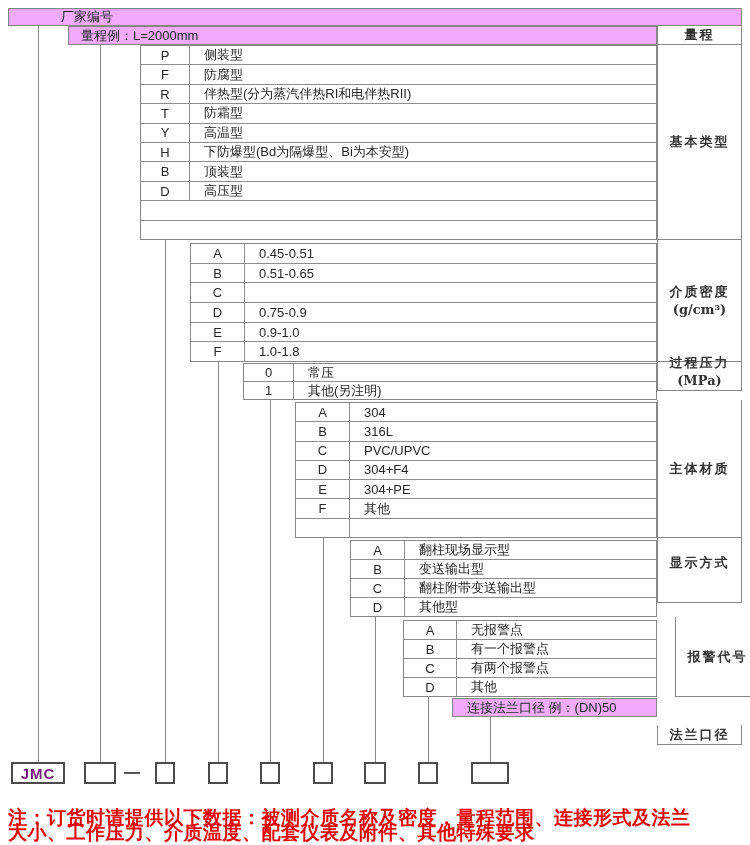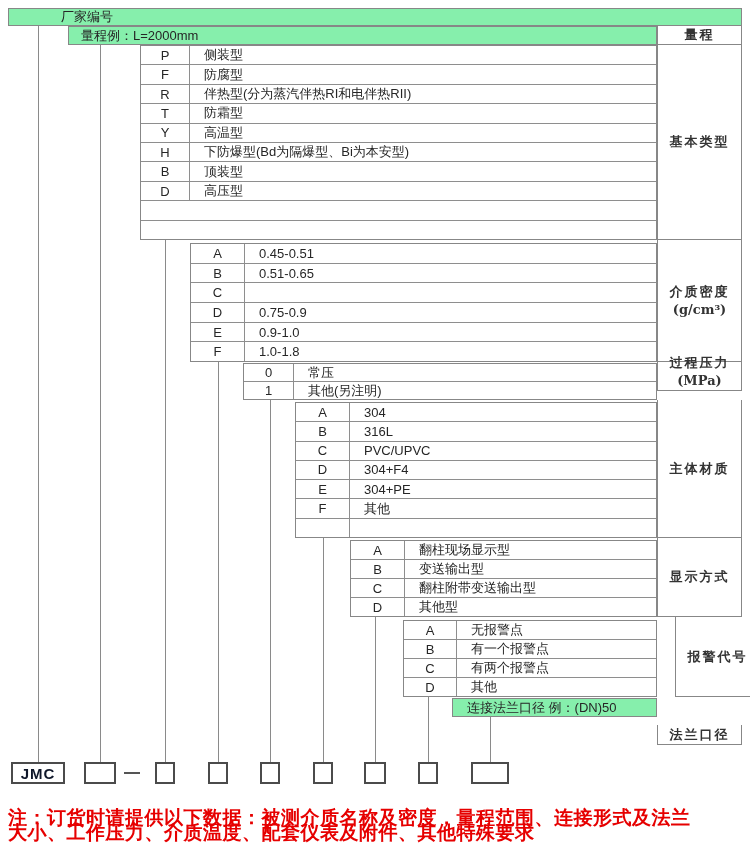--- a/index.html
+++ b/index.html
@@ -4,21 +4,21 @@
 <style>
   html,body{margin:0;padding:0;}
   body{
     width:750px;height:845px;position:relative;background:#ffffff;
     font-family:"Liberation Sans",sans-serif;overflow:hidden;
   }
   .abs{position:absolute;box-sizing:border-box;}
   
   .hrow{
     border:1px solid #878787;display:flex;align-items:center;
-    font-size:13px;color:#262626;background:#86efac;
+    font-size:13px;color:#262626;background:#f0abfc;
   }
   
   .grp{
     border:1px solid #878787;display:flex;flex-direction:column;background:#fff;
   }
   .grp .row{
     flex:1;display:flex;align-items:stretch;border-bottom:1px solid #8e8e8e;
     font-size:13px;color:#262626;min-height:0;
   }
   .grp .row:last-child{border-bottom:none;}
@@ -36,21 +36,21 @@
     letter-spacing:2px;color:#333;text-align:center;line-height:18px;
     border:solid #878787;border-width:0 1px 1px 1px;
   }
   .cat .unit{letter-spacing:0px;}
   
   .conn{width:1px;background:#8a8a8a;}
   
   .mbox{border:2px solid #4b4b4b;background:#fff;}
   .jmc{
     display:flex;align-items:center;justify-content:center;
-    font-weight:bold;font-size:15px;color:#0f172a;letter-spacing:1px;
+    font-weight:bold;font-size:15px;color:#701a75;letter-spacing:1px;
   }
   .dash{background:#555;}
   
   .note{
     color:#e60000;font-weight:bold;font-size:19px;line-height:30px;
     letter-spacing:0.5px;white-space:nowrap;
   }
 </style>
 </head>
 <body>
@@ -82,21 +82,21 @@
   <span>介质密度</span>
   <span class="unit">(g/cm³)</span>
 </div>
 <div class="abs cat" style="top:353px;height:38px;">
   <span>过程压力</span>
   <span class="unit">(MPa)</span>
 </div>
 <div class="abs cat" style="top:400px;height:138px;">
   <span>主体材质</span>
 </div>
-<div class="abs cat" style="top:538px;height:79px;text-align:center;">
+<div class="abs cat" style="top:524px;height:79px;text-align:center;">
   <span>显示方式</span>
 </div>
 <div class="abs cat" style="top:617px;height:80px;margin-left:18px;">
   <span>报警代号</span>
 </div>
 <div class="abs cat" style="top:697px;height:20px;margin-top:28px;">
   <span>法兰口径</span>
 </div>
 
 <div class="abs grp" style="left:140px;top:45px;width:517px;height:195px;--cw:48px;">

